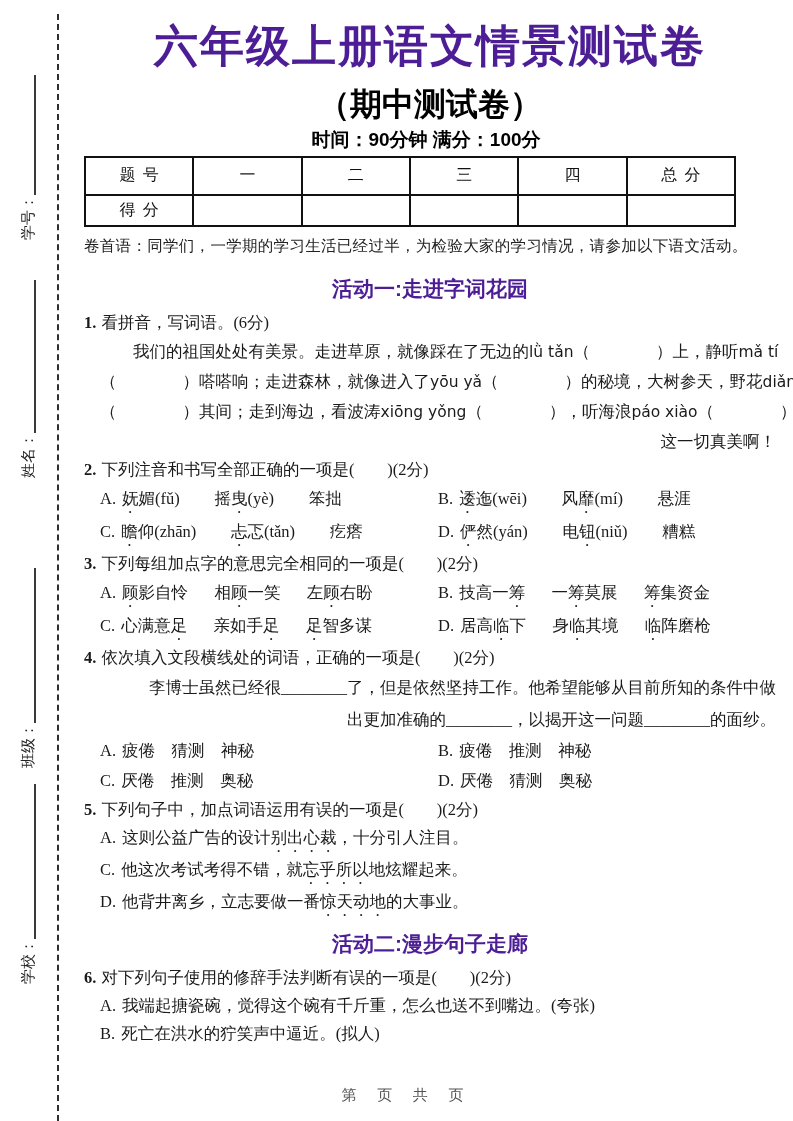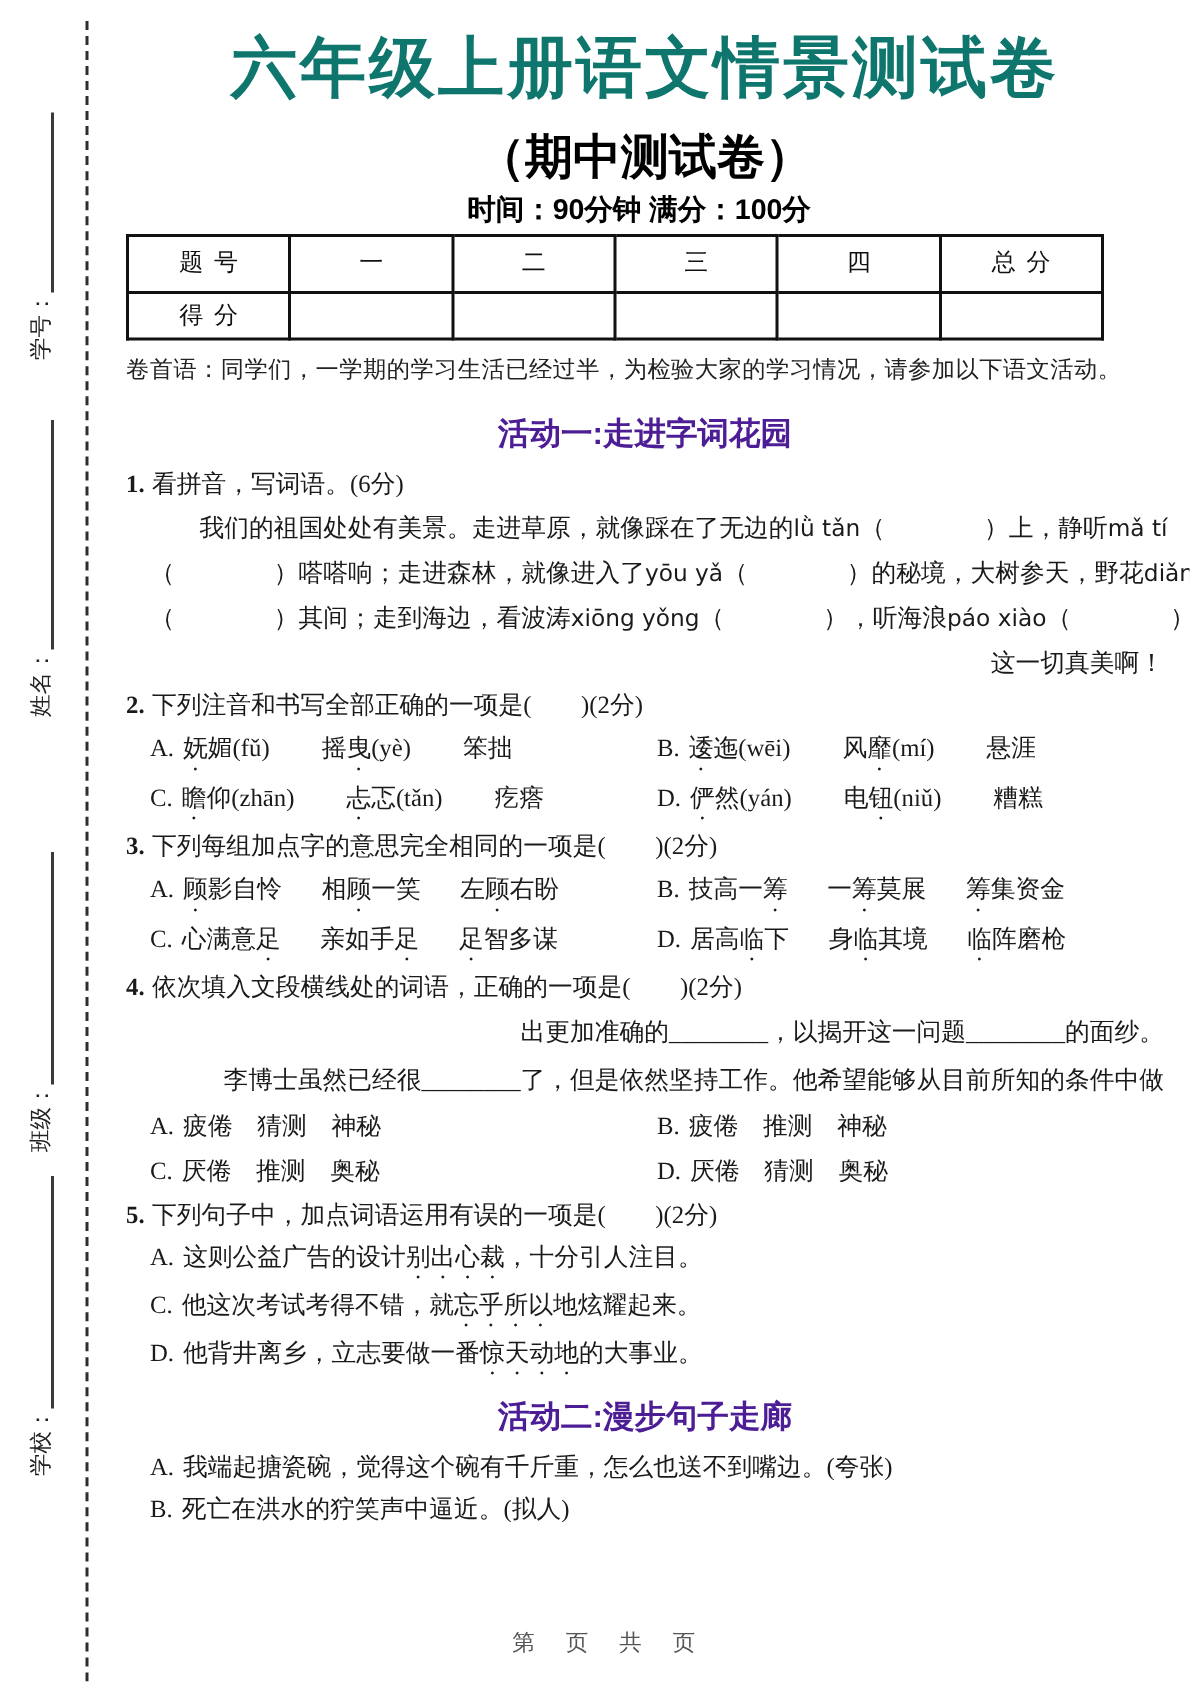--- a/index.html
+++ b/index.html
@@ -12,21 +12,21 @@
     border-left:2px dashed #2e2e2e; }
   .mfield { position:absolute; left:15px; display:flex; align-items:flex-end;
     transform:rotate(-90deg); transform-origin:0 0; height:24px; }
   .mlabel { font-family:"Liberation Sans", sans-serif; font-size:15px; color:#222;
     white-space:nowrap; line-height:22px; }
   .mline { flex:1; border-bottom:2px solid #3a3a3a; margin-bottom:3px; min-width:90px; }
 
   
   .content { position:absolute; left:84px; top:0; width:692px; }
   .title { text-align:center; margin-top:20px; font-size:44px; line-height:1.2;
-    font-weight:900; font-family:"Liberation Sans", sans-serif; letter-spacing:2px; color:#0f766e; }
+    font-weight:900; font-family:"Liberation Sans", sans-serif; letter-spacing:2px; color:#4c1d95; }
   .subtitle { text-align:center; margin-top:10px; font-size:32px; font-weight:900;
     font-family:"Liberation Sans", sans-serif; color:#000; }
   .meta { text-align:center; padding-right:8px; font-size:19px;
     font-weight:bold; font-family:"Liberation Sans", sans-serif; color:#000; }
 
   table.score { border-collapse:collapse; width:652px; margin-top:3px; table-layout:fixed; }
   table.score td { border:2px solid #111; text-align:center; vertical-align:middle;
     font-size:16px; color:#111; }
   table.score tr.r1 td { height:38px; }
   table.score tr.r2 td { height:31px; }
@@ -191,22 +191,22 @@
               <span><span>居高</span><span class="dot">临</span><span>下</span></span>
               <span><span>身</span><span class="dot">临</span><span>其境</span></span>
               <span><span></span><span class="dot">临</span><span>阵磨枪</span></span>
             </span>
           </div>
       </div>
     </div>
 
     <div class="q">
       <div class="stem"><span class="qnum">4.</span><span>依次填入文段横线处的词语，正确的一项是(　　)(2分)</span></div>
+      <div class="pline ind" style="line-height:32px;">李博士虽然已经很________了，但是依然坚持工作。他希望能够从目前所知的条件中做</div>
       <div class="pline" style="line-height:32px;">出更加准确的________，以揭开这一问题________的面纱。</div>
-      <div class="pline ind" style="line-height:32px;">李博士虽然已经很________了，但是依然坚持工作。他希望能够从目前所知的条件中做</div>
       <div class="optgrid">
         <div class="opt">
             <span class="olabel">A.</span>
             <span>疲倦　猜测　神秘</span>
           </div>
         <div class="opt">
             <span class="olabel">B.</span>
             <span>疲倦　推测　神秘</span>
           </div>
         <div class="opt">
@@ -223,20 +223,21 @@
     <div class="q">
       <div class="stem"><span class="qnum">5.</span><span>下列句子中，加点词语运用有误的一项是(　　)(2分)</span></div>
       <div class="optline"><span class="olabel">A.</span><span>这则公益广告的设计</span><span class="dot">别出心裁</span><span>，十分引人注目。</span></div>
       <div class="optline"><span class="olabel">C.</span><span>他这次考试考得不错，就</span><span class="dot">忘乎所以</span><span>地炫耀起来。</span></div>
       <div class="optline"><span class="olabel">D.</span><span>他背井离乡，立志要做一番</span><span class="dot">惊天动地</span><span>的大事业。</span></div>
     </div>
 
     <div class="sechead s2">活动二:漫步句子走廊</div>
 
     <div class="q">
+      <div class="stem"><span class="qnum">6.</span><span>对下列句子使用的修辞手法判断有误的一项是(　　)(2分)</span></div>
       <div class="optline"><span class="olabel">A.</span><span>我端起搪瓷碗，觉得这个碗有千斤重，怎么也送不到嘴边。(夸张)</span></div>
       <div class="optline"><span class="olabel">B.</span><span>死亡在洪水的狞笑声中逼近。(拟人)</span></div>
     </div>
 
   </div>
 
   <div class="footer">第 页 共 页</div>
 
 </div>
 

